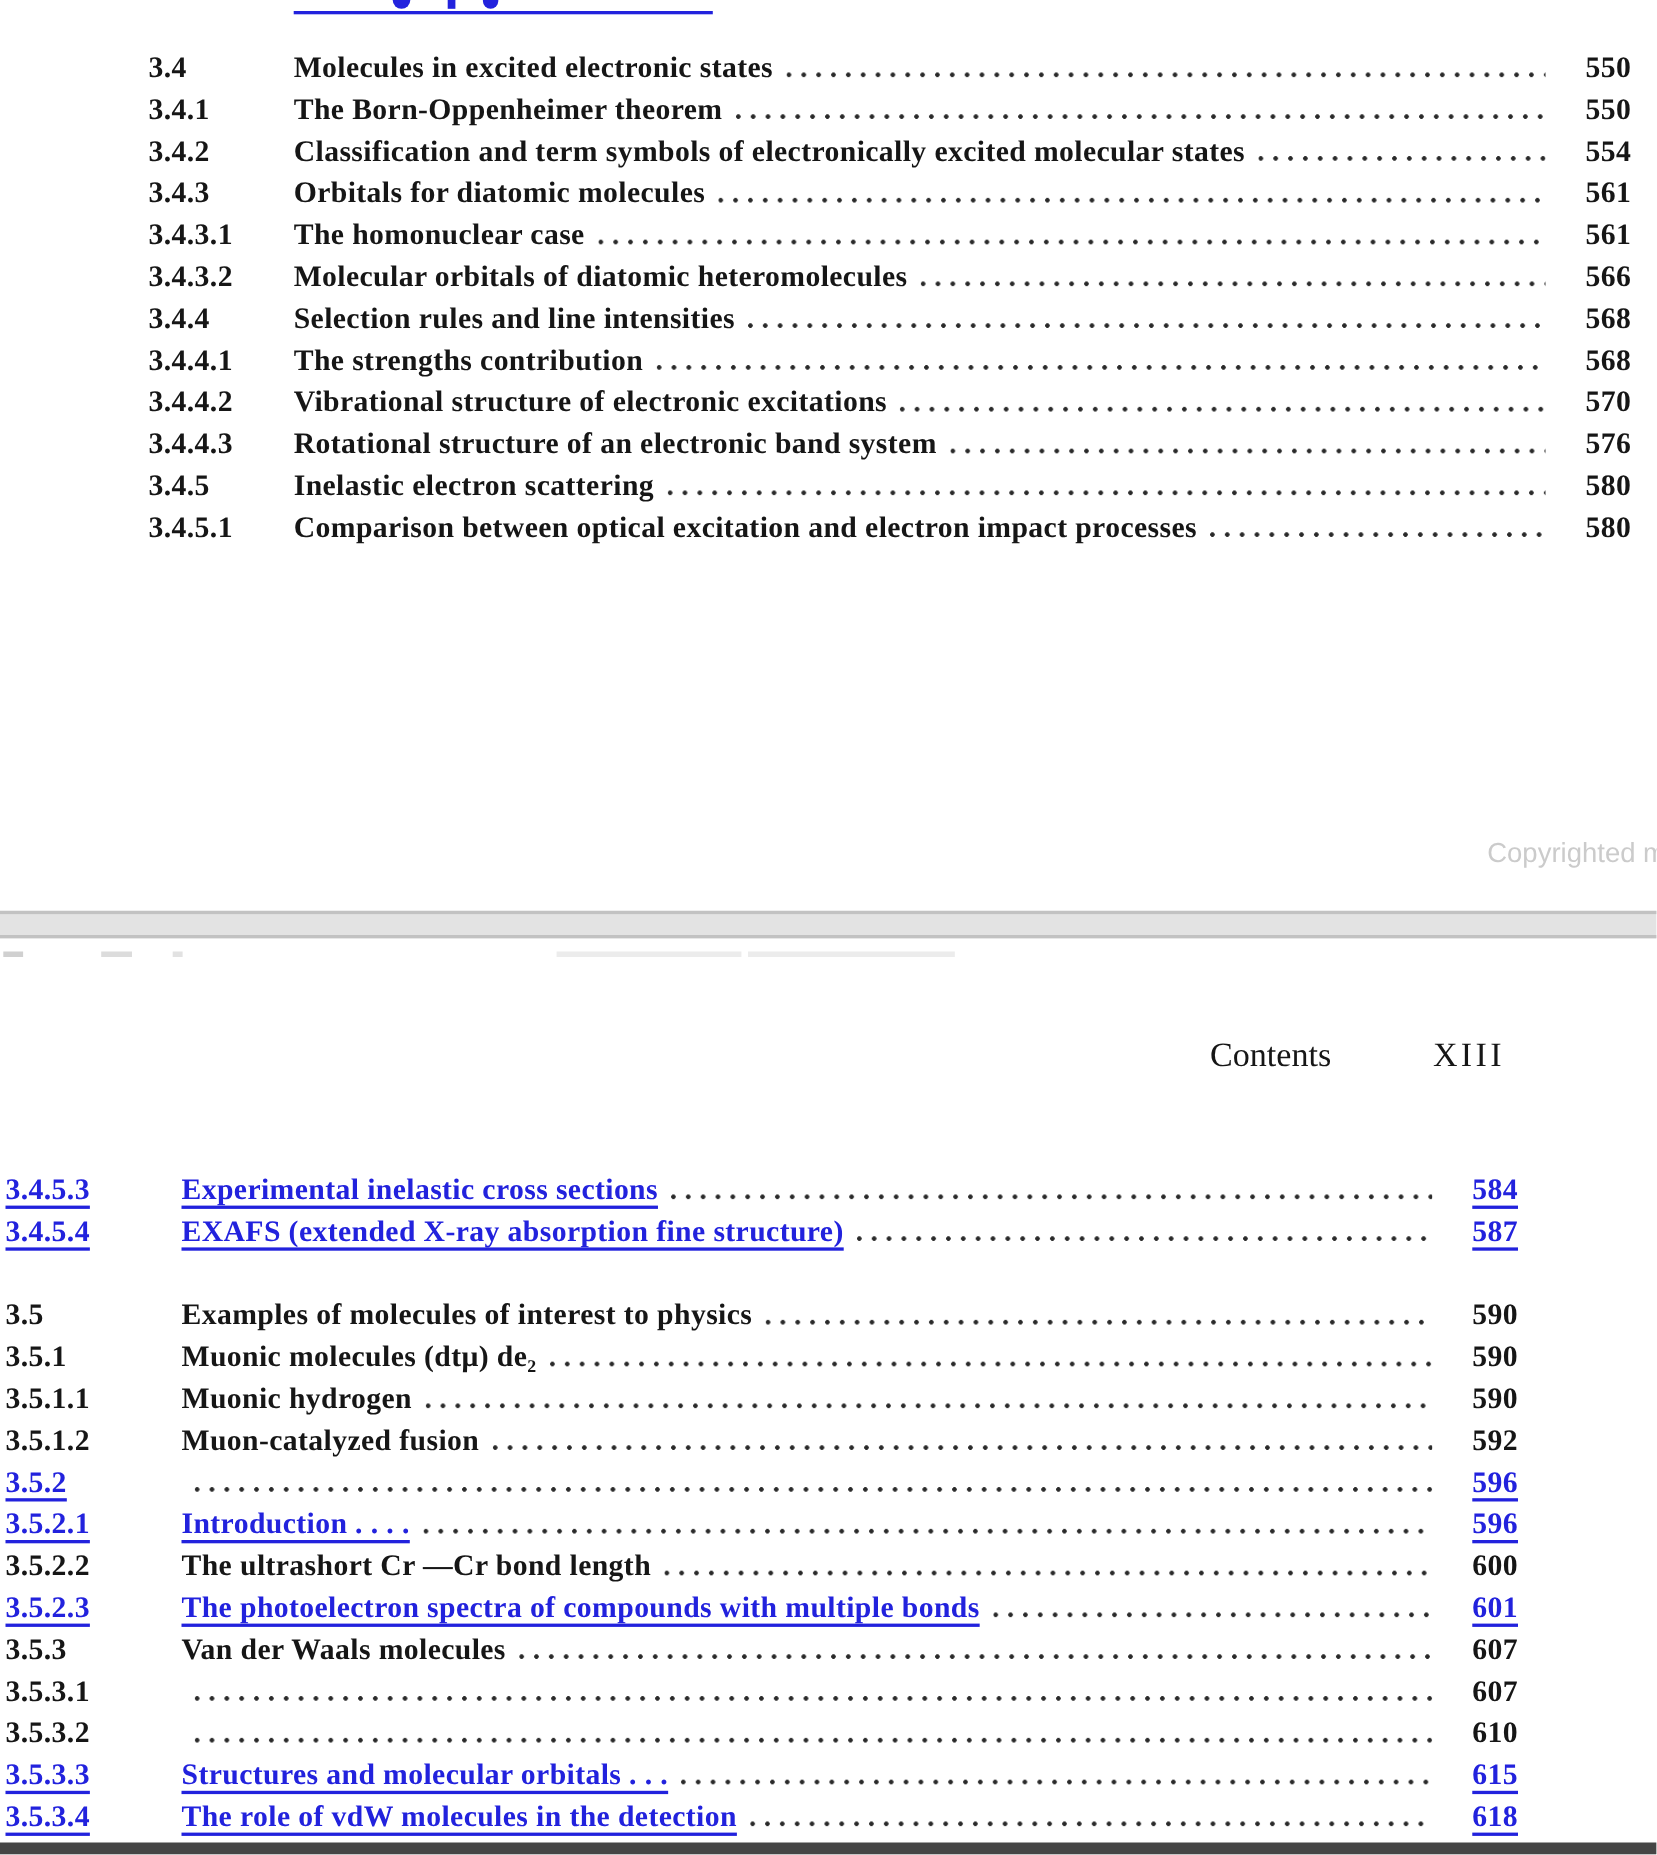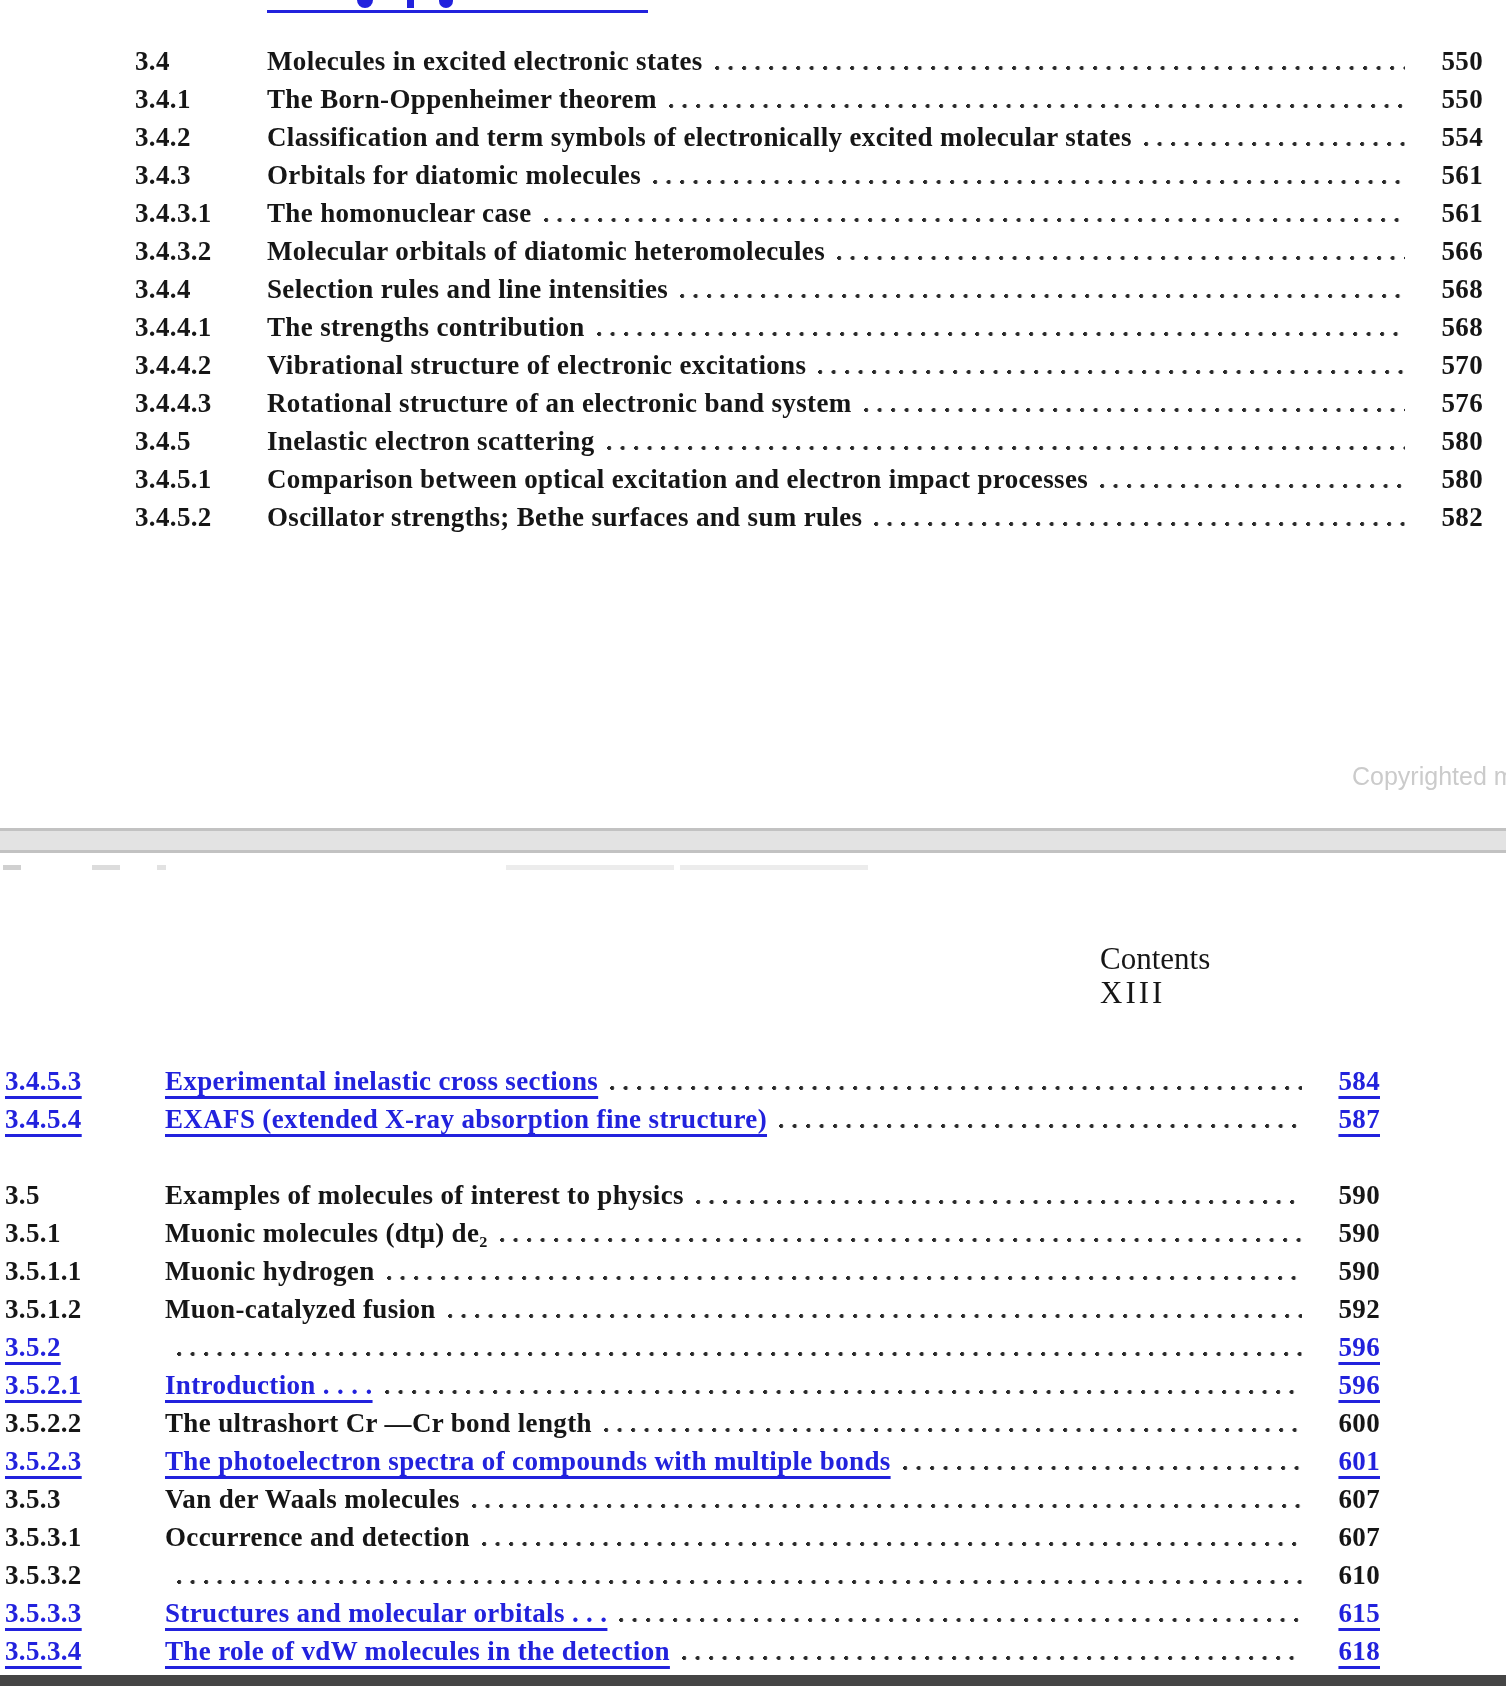--- a/index.html
+++ b/index.html
@@ -70,21 +70,21 @@
   .r1{left:3px;width:18px;background:#d0d0d0;}
   .r2{left:92px;width:28px;background:#dcdcdc;}
   .r3{left:157px;width:9px;background:#e2e2e2;}
   .r4{left:506px;width:168px;background:#ececec;}
   .r5{left:680px;width:188px;background:#ececec;}
 
   
   #contents-header{
     position:absolute;left:1100px;top:942px;width:268px;
     display:flex;justify-content:space-between;
-    font-size:31px;line-height:34px;flex-direction:column;
+    font-size:31px;line-height:34px;
   }
   #contents-header .roman{letter-spacing:3px;}
 
   
   #bottom-bar{position:absolute;left:0;bottom:0;width:1506px;height:11px;background:var(--bottom-bar);}
 </style>
 </head>
 <body>
 
 <div id="top-fragment">
@@ -173,26 +173,20 @@
       <span class="toc-page">580</span>
     </div>
 
     <div class="toc-row">
       <span class="toc-num">3.4.5.1</span>
       <span class="toc-title">Comparison between optical excitation and electron impact processes</span>
       <span class="toc-dots"></span>
       <span class="toc-page">580</span>
     </div>
 
-    <div class="toc-row">
-      <span class="toc-num">3.4.5.2</span>
-      <span class="toc-title">Oscillator strengths; Bethe surfaces and sum rules</span>
-      <span class="toc-dots"></span>
-      <span class="toc-page">582</span>
-    </div>
   </div>
 
 <div id="watermark">Copyrighted m</div>
 
 <div id="page-gap"></div>
 <div class="remnant r1"></div>
 <div class="remnant r2"></div>
 <div class="remnant r3"></div>
 <div class="remnant r4"></div>
 <div class="remnant r5"></div>
@@ -278,21 +272,20 @@
 
     <div class="toc-row">
       <span class="toc-num">3.5.3</span>
       <span class="toc-title">Van der Waals molecules</span>
       <span class="toc-dots"></span>
       <span class="toc-page">607</span>
     </div>
 
     <div class="toc-row">
       <span class="toc-num">3.5.3.1</span>
-      <span class="toc-title">Occurrence and detection</span>
       <span class="toc-dots"></span>
       <span class="toc-page">607</span>
     </div>
 
     <div class="toc-row">
       <span class="toc-num">3.5.3.2</span>
       <span class="toc-dots"></span>
       <span class="toc-page">610</span>
     </div>
 

